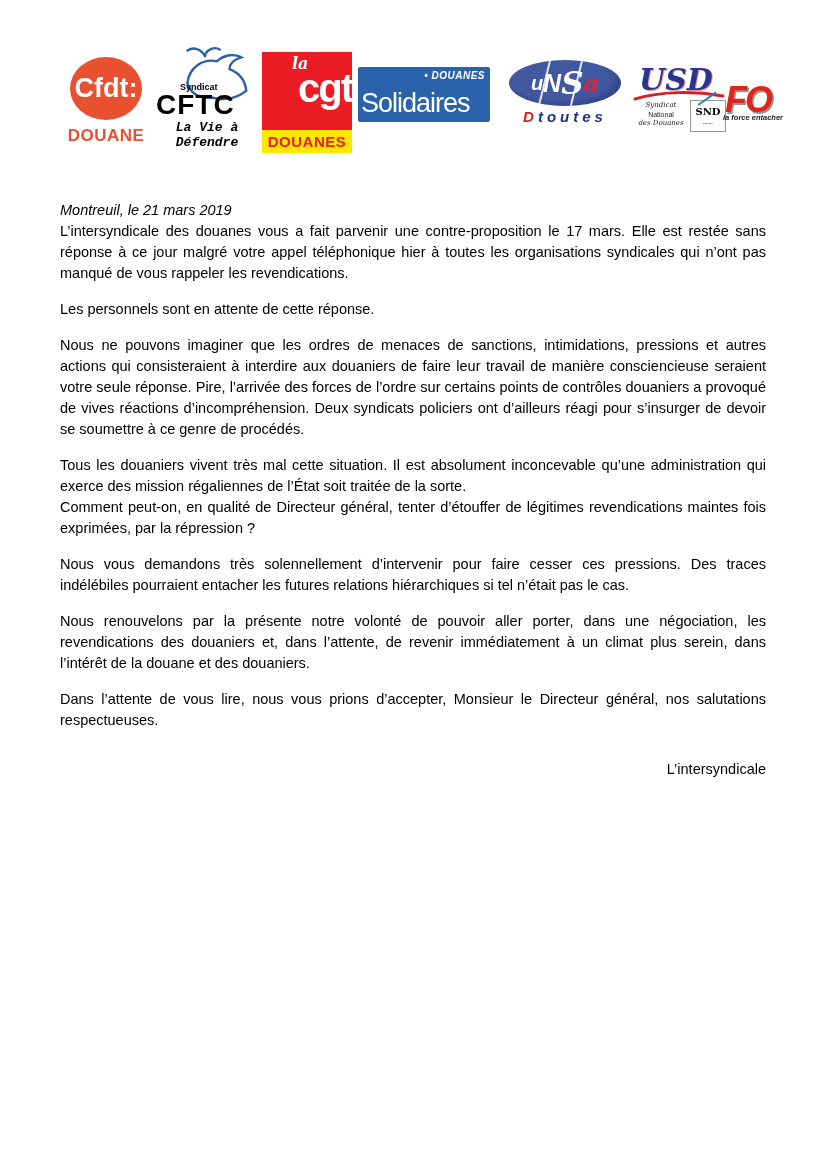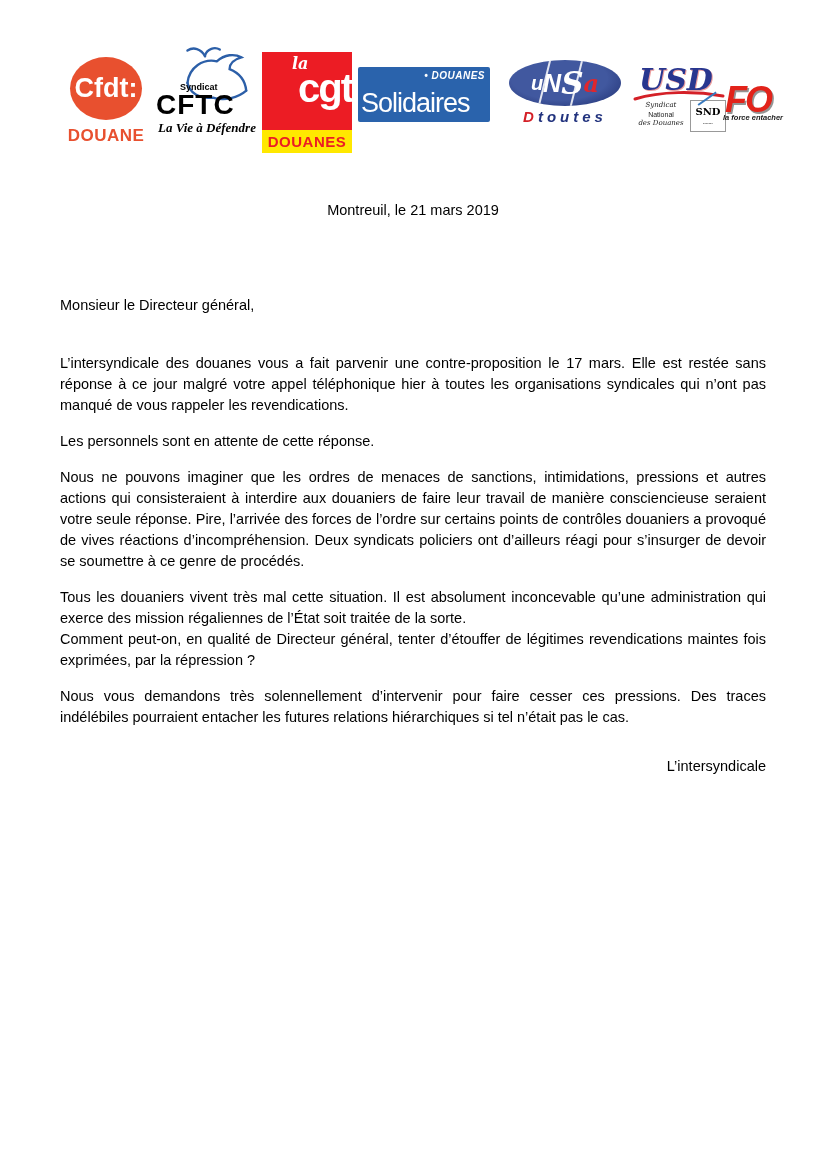--- a/index.html
+++ b/index.html
@@ -27,21 +27,21 @@
     color: #fff; font-weight: bold; font-size: 27px; letter-spacing: 0;
   }
   .cfdt-sub { margin-top: 6px; color: var(--cfdt-orange); font-weight: bold; font-size: 17px; letter-spacing: .5px; }
 
   
   .cftc { left: 152px; top: 45px; width: 110px; height: 100px; }
   .cftc-dove { position: absolute; top: 0; left: 8px; }
   .cftc-top { position: absolute; top: 37px; left: 28px; font-size: 9px; font-weight: bold; }
   .cftc-main { position: absolute; top: 44px; left: 4px; font-size: 28px; font-weight: bold; letter-spacing: 1px; }
   .cftc-tagline { position: absolute; top: 75px; left: 0; width: 110px; text-align: center;
-    font-family: Liberation Serif, serif; font-style: italic; font-weight: bold; font-size: 13px; }
+    font-family: Liberation Mono, monospace; font-style: italic; font-weight: bold; font-size: 13px; }
 
   
   .cgt { left: 262px; top: 52px; width: 90px; height: 101px; background: var(--cgt-red); }
   .cgt-script { position: absolute; top: 2px; left: 30px; font-family: "DejaVu Serif", serif;
     font-style: italic; font-weight: bold; font-size: 16px; color: #ffffff; }
   .cgt-main { position: absolute; top: 16px; left: 0; width: 90px; text-align: right;
     color: #fff; font-weight: bold; font-size: 40px; letter-spacing: -2px; line-height: 1; }
   .cgt-banner { position: absolute; bottom: 0; left: 0; width: 90px; height: 23px;
     background: var(--cgt-yellow); color: var(--cgt-red); font-weight: bold; font-size: 15px;
     display: flex; align-items: center; justify-content: center; letter-spacing: .5px; }
@@ -88,21 +88,21 @@
     background: #3a7bbf; transform: rotate(-35deg); transform-origin: left; }
   .snd-caption { display: block; font-size: 4px; color: #888; line-height: 4px; }
   .fo-main { position: absolute; top: 20px; left: 92px; font-weight: bold; font-style: italic;
     font-size: 36px; letter-spacing: -2px; color: var(--fo-red);
     text-shadow: 1.5px 1.5px 0 rgba(60,60,60,.55); line-height: 1; }
   .fo-tag { position: absolute; top: 51px; left: 90px; font-size: 7.5px; font-weight: bold;
     font-style: italic; color: #1a1a1a; white-space: nowrap; }
 
   
   .letter { margin: 0 60px; font-size: 14.5px; line-height: 21px; }
-  .date { text-align: center; margin-top: 40px; }
+  .date { text-align: left; margin-top: 40px; font-style: italic; }
   .salutation { margin-top: 74px; margin-bottom: 37px; }
   .body-paras p { margin: 0 0 15px 0; text-align: justify; }
   .body-paras p.no-gap { margin-bottom: 0; }
   .signature { text-align: right; margin-top: 28px; }
 </style>
 </head>
 <body>
 
 <div class="page">
 
@@ -168,25 +168,26 @@
         <span class="snd-caption">▪▪▪▪▪▪▪</span>
       </div>
       <div class="fo-main">FO</div>
       <div class="fo-tag">la force entacher</div>
     </div>
 
   </header>
 
   <main class="letter">
     <p class="date">Montreuil, le 21 mars 2019</p>
-    <p class="salutation">Monsieur le Directeur général,</p>
     <div class="body-paras" id="paragraphs">
         <p>L’intersyndicale des douanes vous a fait parvenir une contre-proposition le 17 mars. Elle est restée sans réponse à ce jour malgré votre appel téléphonique hier à toutes les organisations syndicales qui n’ont pas manqué de vous rappeler les revendications.</p>
         <p>Les personnels sont en attente de cette réponse.</p>
         <p>Nous ne pouvons imaginer que les ordres de menaces de sanctions, intimidations, pressions et autres actions qui consisteraient à interdire aux douaniers de faire leur travail de manière consciencieuse seraient votre seule réponse. Pire,  l’arrivée des forces de l’ordre sur certains points de contrôles douaniers a provoqué de vives réactions d’incompréhension. Deux syndicats policiers ont d’ailleurs réagi pour s’insurger de devoir se soumettre à ce genre de procédés.</p>
         <p class="no-gap">Tous les douaniers vivent très mal cette situation. Il est absolument inconcevable qu’une administration qui exerce des mission régaliennes de l’État soit traitée de la sorte.</p>
         <p class="tight">Comment peut-on, en qualité de Directeur général, tenter d’étouffer de légitimes revendications maintes fois exprimées, par la répression ?</p>
         <p>Nous vous demandons très solennellement d’intervenir pour faire cesser ces pressions. Des traces indélébiles pourraient entacher les futures relations hiérarchiques si tel n’était pas le cas.</p>
+        <p>Nous renouvelons par la présente notre volonté de pouvoir aller porter, dans une négociation, les revendications des douaniers et, dans l’attente, de revenir immédiatement à un climat plus serein, dans l’intérêt de la douane et des douaniers.</p>
+        <p>Dans l’attente de vous lire, nous vous prions d’accepter, Monsieur le Directeur général, nos salutations respectueuses.</p>
       </div>
     <p class="signature">L’intersyndicale</p>
   </main>
 
 </div>
 
 </body></html>

